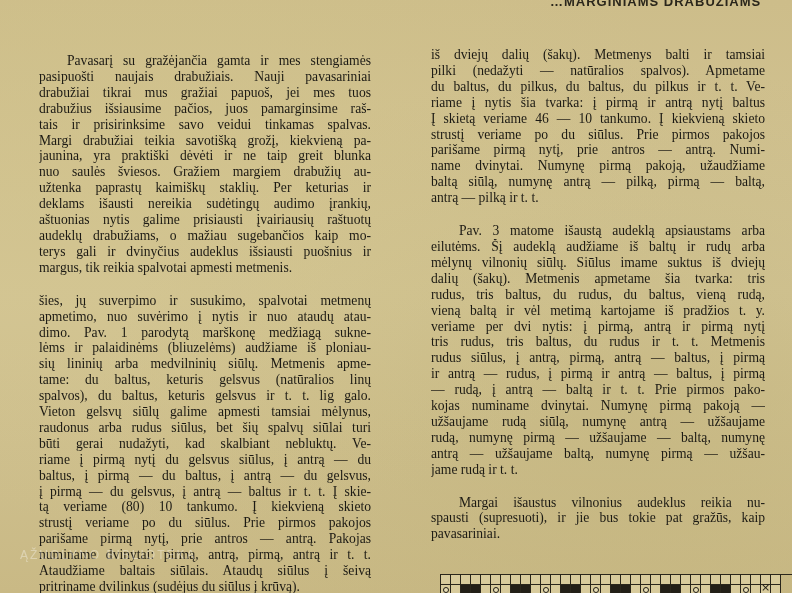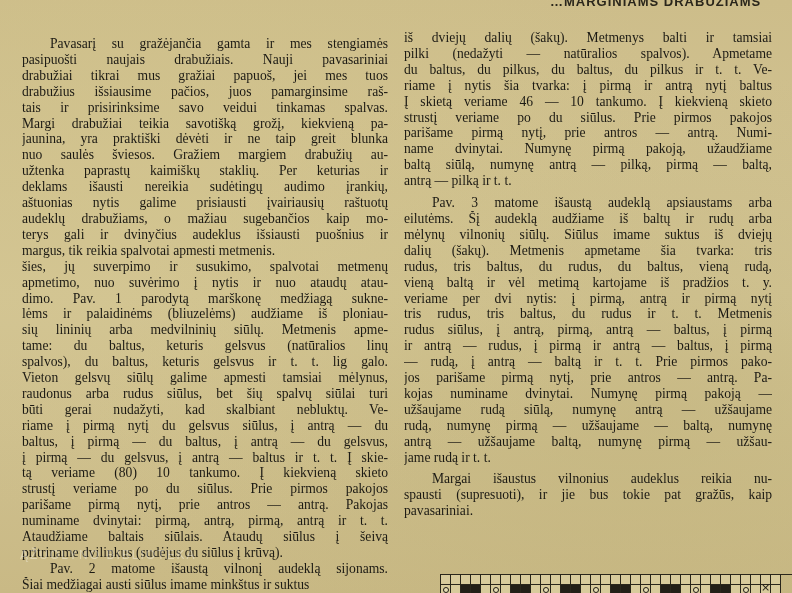--- a/index.html
+++ b/index.html
@@ -47,29 +47,29 @@
       line-height: 15.9px;
       text-align: justify;
       hyphens: manual;
     }
     .col-left {
       left: 22px;
       width: 366px;
       top: 36px;
     }
     .col-right {
-      left: 404px;
+      left: 414px;
       width: 368px;
       top: 30px;
     }
     .col-right .para {
       margin-bottom: 6px;
     }
     .para {
-      margin: 0;
+      margin: 17px;
       text-indent: 0;
     }
     .line {
       display: block;
       text-align: justify;
       text-align-last: justify;
       white-space: nowrap;
       overflow: hidden;
     }
     .line.last {
@@ -200,21 +200,20 @@
         <span class="line">eilutėms. Šį audeklą audžiame iš baltų ir rudų arba</span>
         <span class="line">mėlynų vilnonių siūlų. Siūlus imame suktus iš dviejų</span>
         <span class="line">dalių (šakų). Metmenis apmetame šia tvarka: tris</span>
         <span class="line">rudus, tris baltus, du rudus, du baltus, vieną rudą,</span>
         <span class="line">vieną baltą ir vėl metimą kartojame iš pradžios t. y.</span>
         <span class="line">veriame per dvi nytis: į pirmą, antrą ir pirmą nytį</span>
         <span class="line">tris rudus, tris baltus, du rudus ir t. t. Metmenis</span>
         <span class="line">rudus siūlus, į antrą, pirmą, antrą — baltus, į pirmą</span>
         <span class="line">ir antrą — rudus, į pirmą ir antrą — baltus, į pirmą</span>
         <span class="line">— rudą, į antrą — baltą ir t. t. Prie pirmos pako-</span>
-        <span class="line">jos parišame pirmą nytį, prie antros — antrą. Pa-</span>
         <span class="line">kojas numiname dvinytai. Numynę pirmą pakoją —</span>
         <span class="line">užšaujame rudą siūlą, numynę antrą — užšaujame</span>
         <span class="line">rudą, numynę pirmą — užšaujame — baltą, numynę</span>
         <span class="line">antrą — užšaujame baltą, numynę pirmą — užšau-</span>
         <span class="line last">jame rudą ir t. t.</span>
       </div>
       <div class="para">
         <span class="line first-indent">Margai išaustus vilnonius audeklus reikia nu-</span>
         <span class="line">spausti (supresuoti), ir jie bus tokie pat gražūs, kaip</span>
         <span class="line last">pavasariniai.</span>

